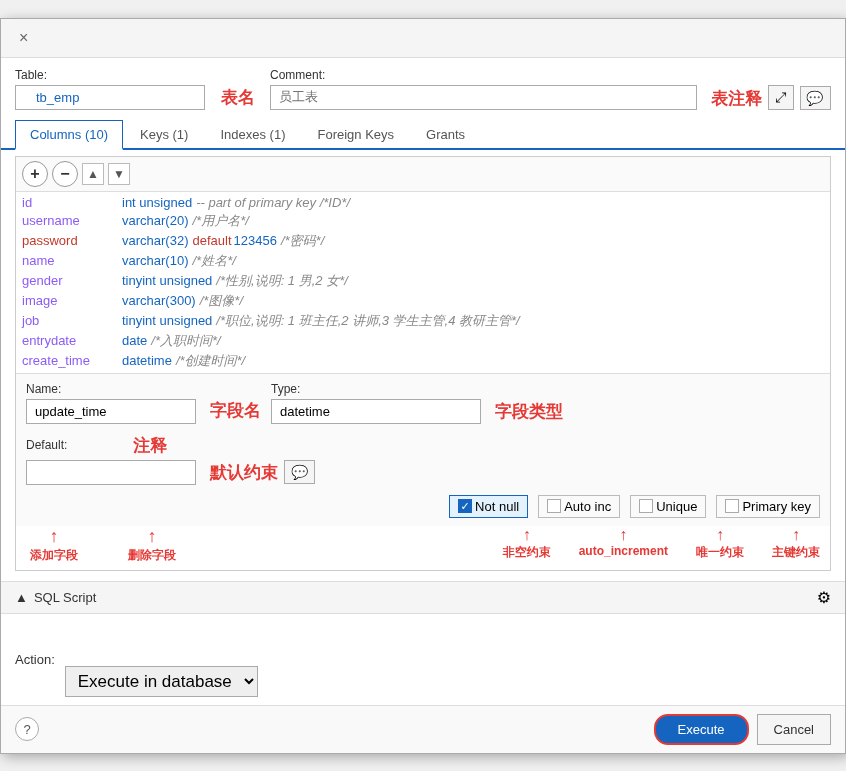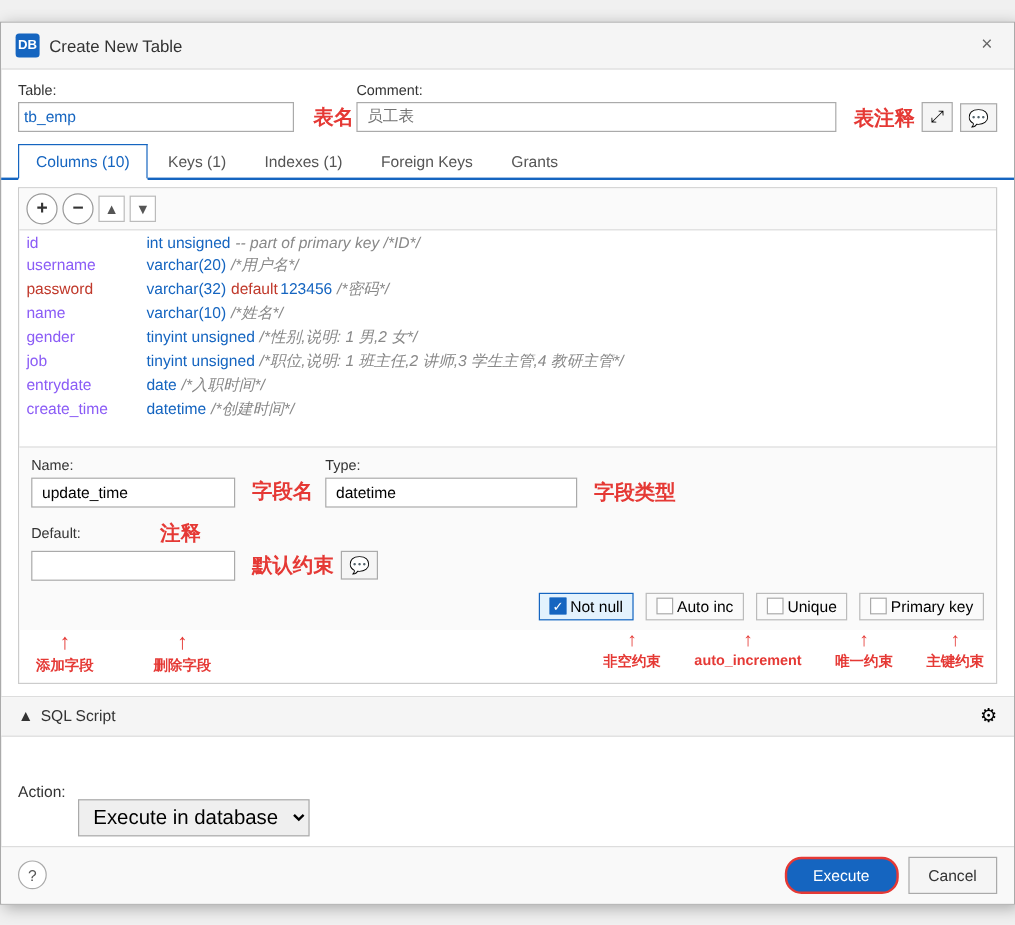--- a/index.html
+++ b/index.html
@@ -55,35 +55,35 @@
       font-size: 16px;
       color: #666;
       background: none;
       border: none;
       padding: 2px 6px;
     }
 
     .form-section {
       padding: 10px 14px 6px;
       display: flex;
-      gap: 2px;
+      gap: 15px;
       align-items: flex-end;
     }
     .field-group {
       display: flex;
       flex-direction: column;
       gap: 3px;
     }
     .field-label {
       font-size: 12px;
       color: #333;
     }
     .table-name-input {
-      width: 230px;
-      padding: 4px 4px;
+      width: 190px;
+      padding: 4px 20px;
       border: 1px solid #aaa;
       font-size: 13px;
       color: #1565c0;
     }
     .annotation-red {
       color: #e53935;
       font-weight: bold;
       font-size: 17px;
       margin-left: 8px;
     }
@@ -364,26 +364,20 @@
       font-weight: bold;
       font-size: 12px;
     }
   </style>
 </head>
 <body>
 
 <div class="dialog">
 
   <div class="title-bar">
-    <div class="title-bar-left">
-      <div class="title-icon">
-        <span>DB</span>
-      </div>
-      <span class="title-text">Create New Table</span>
-    </div>
     <button class="close-btn">×</button>
   </div>
 
   <div class="form-section">
     <div class="field-group">
       <span class="field-label">Table:</span>
       <div style="display:flex;align-items:center;gap:8px;">
         <input class="table-name-input" value="tb_emp" style="">
         <span class="annotation-red">表名</span>
       </div>
@@ -448,20 +442,25 @@
         <span class="col-name">name</span>
         <span class="col-type">varchar(10)</span>
         <span class="col-comment">/*姓名*/</span>
       </div>
       <div class="col-row">
         <span class="col-name">gender</span>
         <span class="col-type">tinyint unsigned</span>
         <span class="col-comment">/*性别,说明: 1 男,2 女*/</span>
       </div>
       <div class="col-row">
+        <span class="col-name">image</span>
+        <span class="col-type">varchar(300)</span>
+        <span class="col-comment">/*图像*/</span>
+      </div>
+      <div class="col-row">
         <span class="col-name">job</span>
         <span class="col-type">tinyint unsigned</span>
         <span class="col-comment">/*职位,说明: 1 班主任,2 讲师,3 学生主管,4 教研主管*/</span>
       </div>
       <div class="col-row">
         <span class="col-name">entrydate</span>
         <span class="col-type">date</span>
         <span class="col-comment">/*入职时间*/</span>
       </div>
       <div class="col-row">

